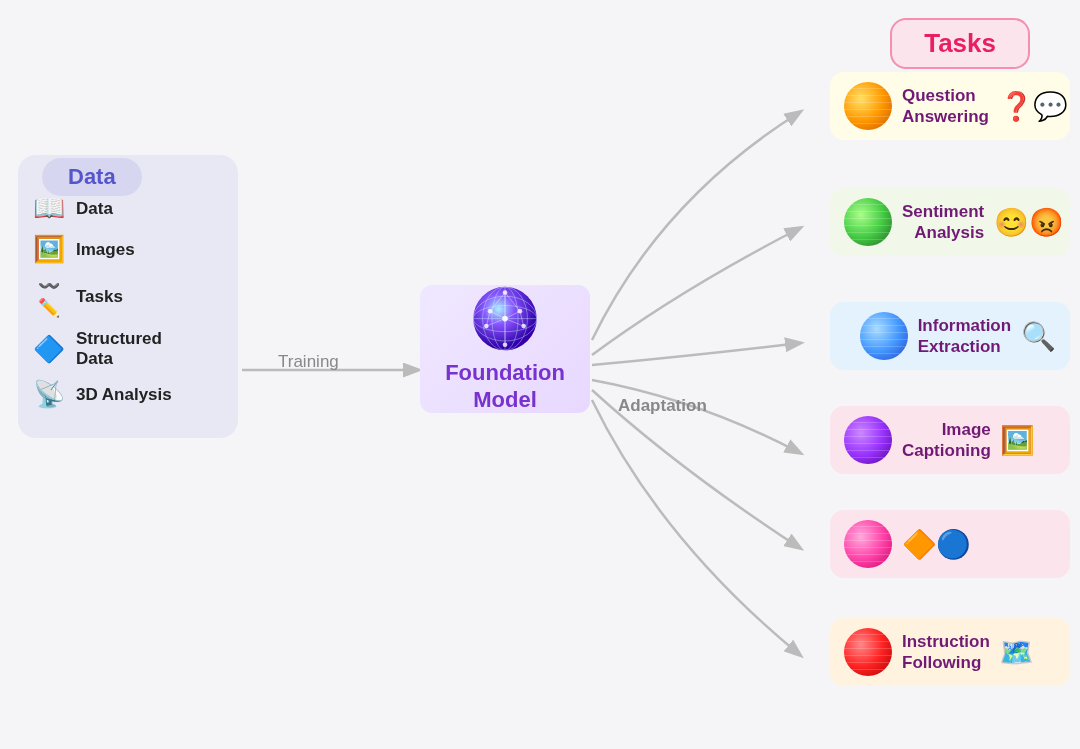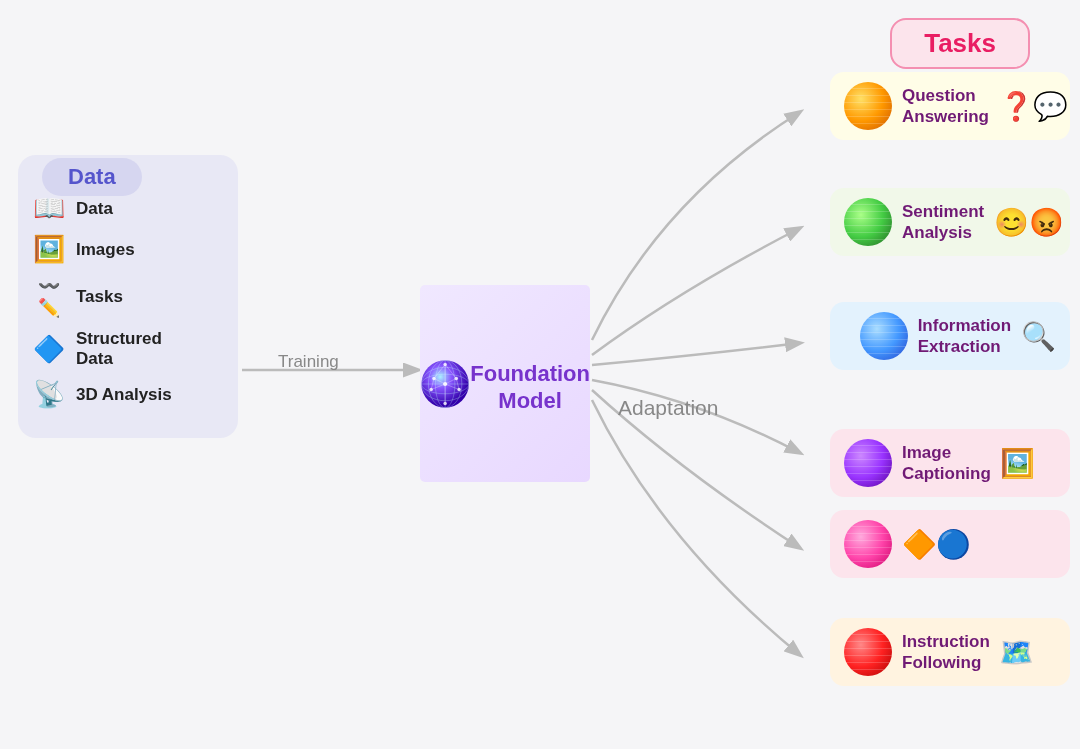--- a/index.html
+++ b/index.html
@@ -50,24 +50,25 @@
       width: 36px;
       text-align: center;
     }
 
     
     .foundation-box {
       position: absolute;
       left: 420px;
       top: 285px;
       width: 170px;
-      height: 197px;
+      height: 128px;
       background: linear-gradient(135deg, #f0e8ff 0%, #e8d8ff 100%);
-      border-radius: 5px;
+      border-radius: 12px;
       display: flex;
+      flex-direction: column;
       align-items: center;
       justify-content: center;
       text-align: center;
       z-index: 5;
     }
     .foundation-box .fm-title {
       font-size: 22px;
       font-weight: 800;
       color: #7733cc;
       margin-top: 8px;
@@ -88,23 +89,23 @@
       font-size: 17px;
       color: #888;
       font-weight: 500;
     }
 
     
     .adaptation-label {
       position: absolute;
       left: 618px;
       top: 396px;
-      font-size: 21px;
+      font-size: 17px;
       color: #888;
-      font-weight: 400;
+      font-weight: 700;
     }
 
     
     .tasks-label-box {
       position: absolute;
       right: 50px;
       top: 18px;
       background: #fce4ec;
       border-radius: 16px;
       padding: 8px 32px;
@@ -311,33 +312,33 @@
 <div class="tasks-label-box">
   <span>Tasks</span>
 </div>
 
 <div class="task-card task-qa" style="top:72px;">
   <div class="mini-sphere sphere-gold sphere-lines" style="background:radial-gradient(circle at 35% 35%, #ffe066, #ff9900, #cc5500); border-radius:50%; width:48px; height:48px;"></div>
   <div class="task-text">Question<br>Answering</div>
   <span class="task-icon-right">❓💬</span>
 </div>
 
-<div class="task-card task-sa" style="top:188px; background:#f1f8e9;">
+<div class="task-card task-sa" style="top:188px; background:#f1f8e9;text-align:right;">
   <div class="mini-sphere sphere-lines" style="background:radial-gradient(circle at 35% 35%, #aaff88, #44cc44, #226622); border-radius:50%; width:48px; height:48px;"></div>
   <div class="task-text">Sentiment<br>Analysis</div>
   <span class="task-icon-right">😊😡</span>
 </div>
 
 <div class="task-card task-ie" style="top:302px; background:#e3f2fd;">
   <div class="mini-sphere sphere-lines" style="background:radial-gradient(circle at 35% 35%, #aaddff, #4499ff, #2244cc); border-radius:50%; width:48px; height:48px;"></div>
   <div class="task-text">Information<br>Extraction</div>
   <span class="task-icon-right">🔍</span>
 </div>
 
-<div class="task-card task-ic" style="top:429px; background:#fce4ec;">
+<div class="task-card task-ic" style="top:406px; background:#fce4ec;text-align:right;">
   <div class="mini-sphere sphere-lines" style="background:radial-gradient(circle at 35% 35%, #cc88ff, #9933ff, #550099); border-radius:50%; width:48px; height:48px;"></div>
   <div class="task-text">Image<br>Captioning</div>
   <span class="task-icon-right">🖼️</span>
 </div>
 
 <div class="task-card task-or" style="top:510px; background:#fce4ec;">
   <div class="mini-sphere sphere-lines" style="background:radial-gradient(circle at 35% 35%, #ffaadd, #ff44aa, #cc0066); border-radius:50%; width:48px; height:48px;"></div>
   <span class="task-icon-right">🔶🔵</span>
 </div>
 

